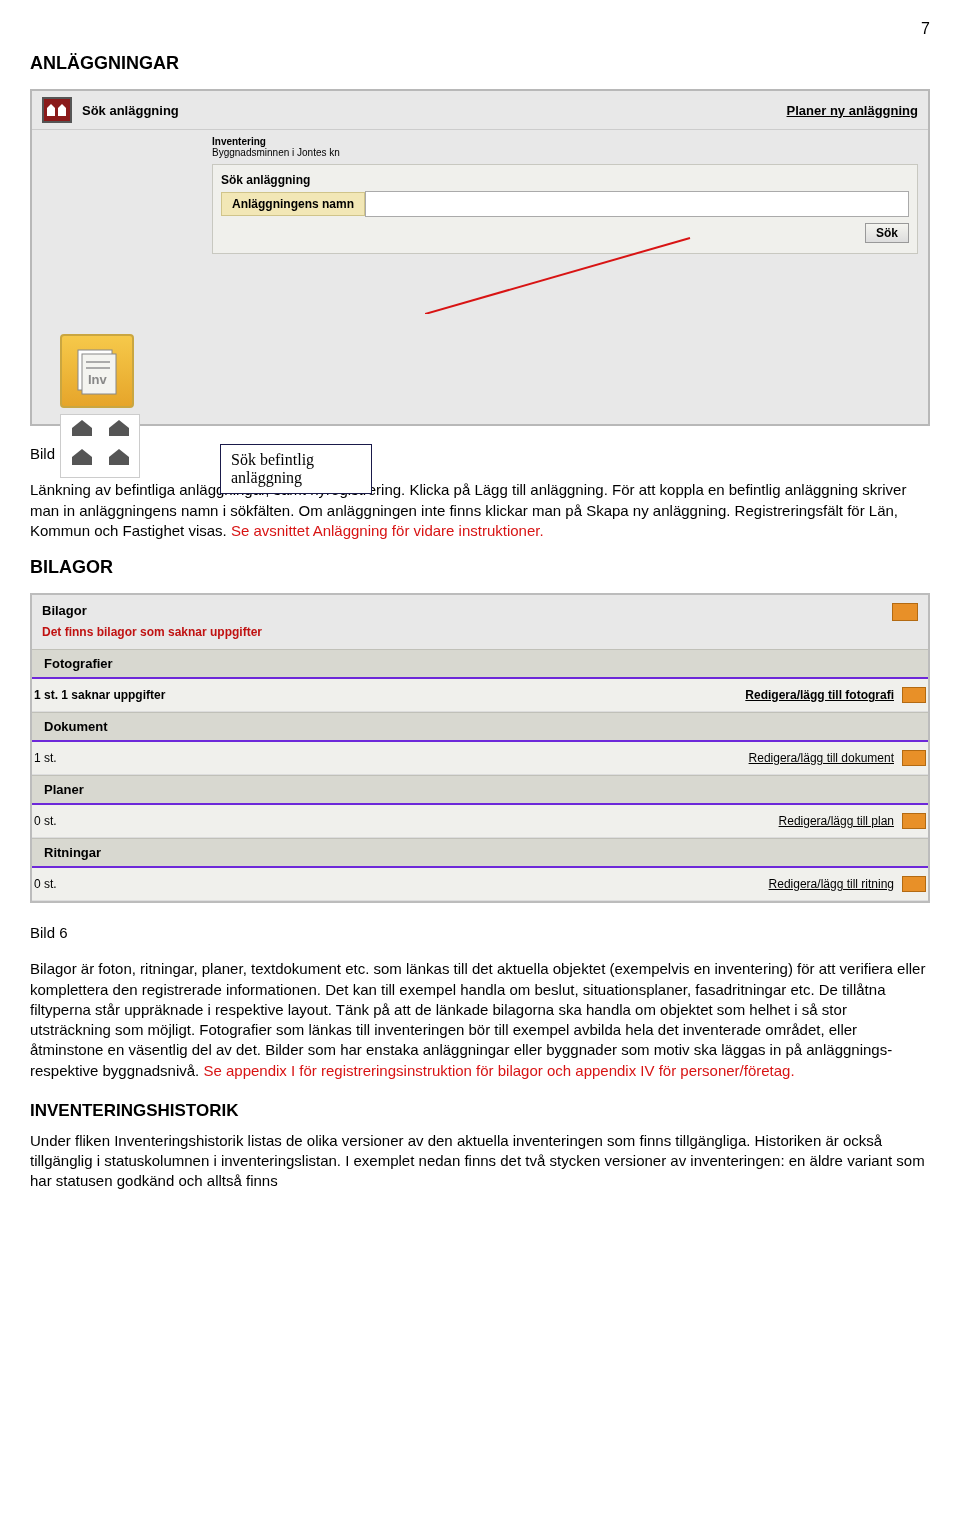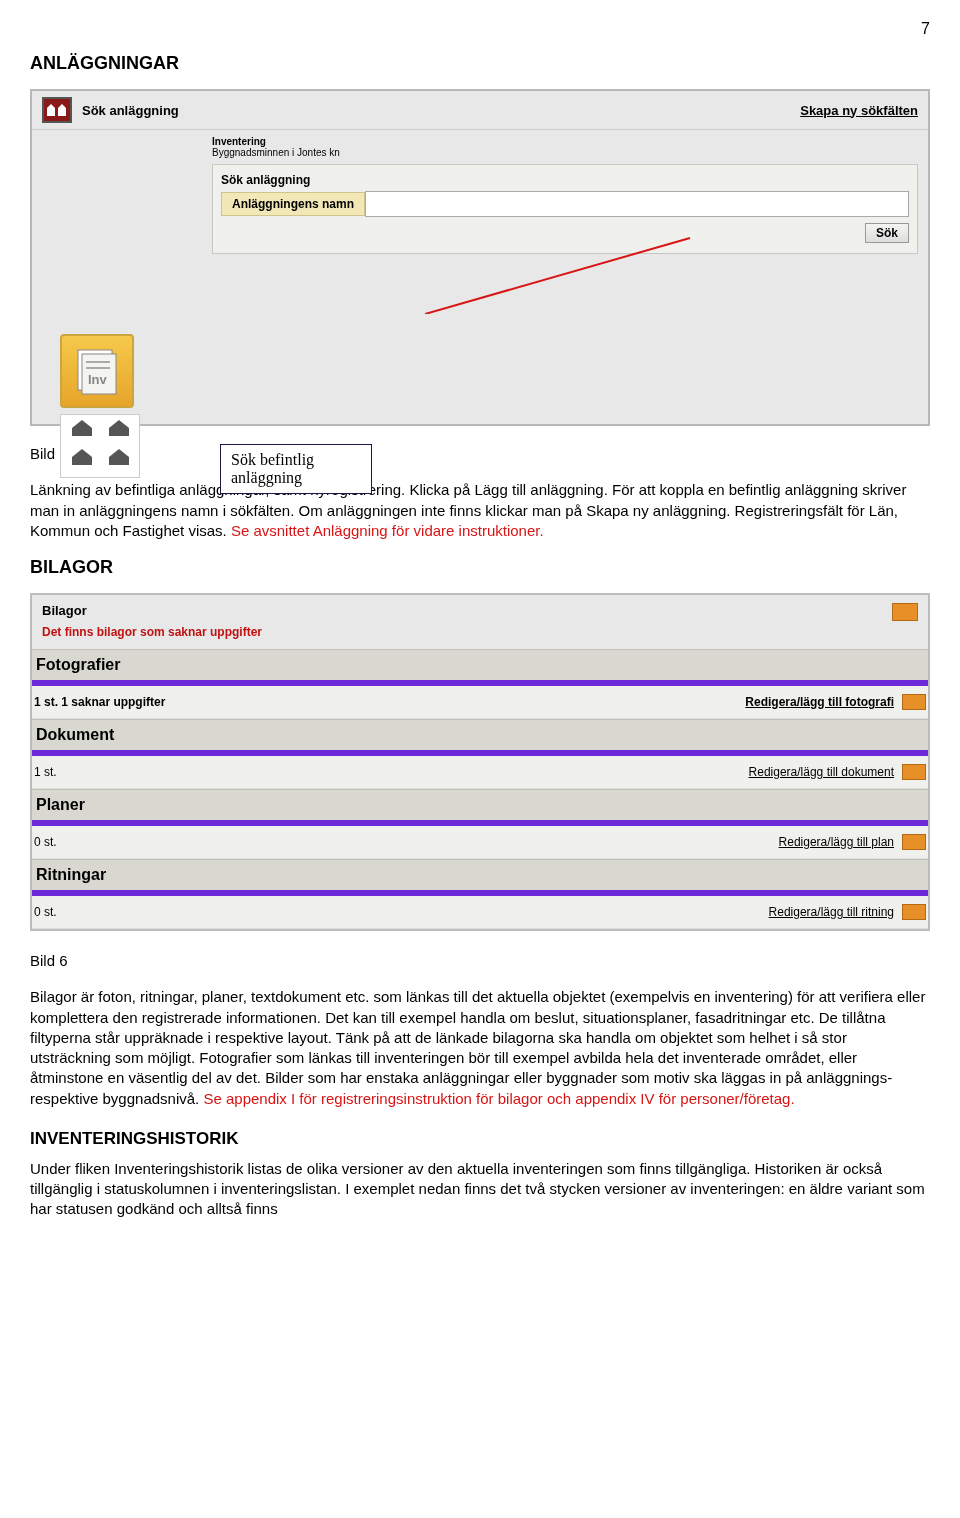--- a/index.html
+++ b/index.html
@@ -176,23 +176,23 @@
   }
   .bilagor-warn {
     color: #c01212;
     font-size: 12px;
     font-weight: bold;
     padding: 0 10px 10px;
   }
   .section-head {
     background: #d8d8d0;
     border-top: 1px solid #c0c0b8;
-    border-bottom: 6px solid #6d28d9;
-    padding: 6px 4px;
-    font-size: 16px;
+    border-bottom: 2px solid #6d28d9;
+    padding: 6px 12px;
+    font-size: 13px;
     font-weight: bold;
   }
   .section-row {
     display: flex;
     align-items: center;
     padding: 8px 2px;
     font-size: 12px;
     background: #f0f0ec;
     border-bottom: 1px solid #ddd;
   }
@@ -225,21 +225,21 @@
   <div class="panel-outer">
     <div class="topbar">
       <span class="icon-house">
         <svg width="22" height="16" viewBox="0 0 22 16">
           <polygon points="5,2 9,6 9,14 1,14 1,6" fill="#fff"></polygon>
           <polygon points="16,2 20,6 20,14 12,14 12,6" fill="#fff"></polygon>
         </svg>
       </span>
       <span>Sök anläggning</span>
       <span class="grow"></span>
-      <span class="link-underline">Skapa ny sökfälten</span>
+      <span class="link-underline">Planer ny anläggning</span>
     </div>
 
     <div class="subdesc">
       <div class="bold">Inventering</div>
       <div>Byggnadsminnen i Jontes kn</div>
     </div>
 
     <div class="searchbar">
       <div class="title">Sök anläggning</div>
       <div class="searchrow">

